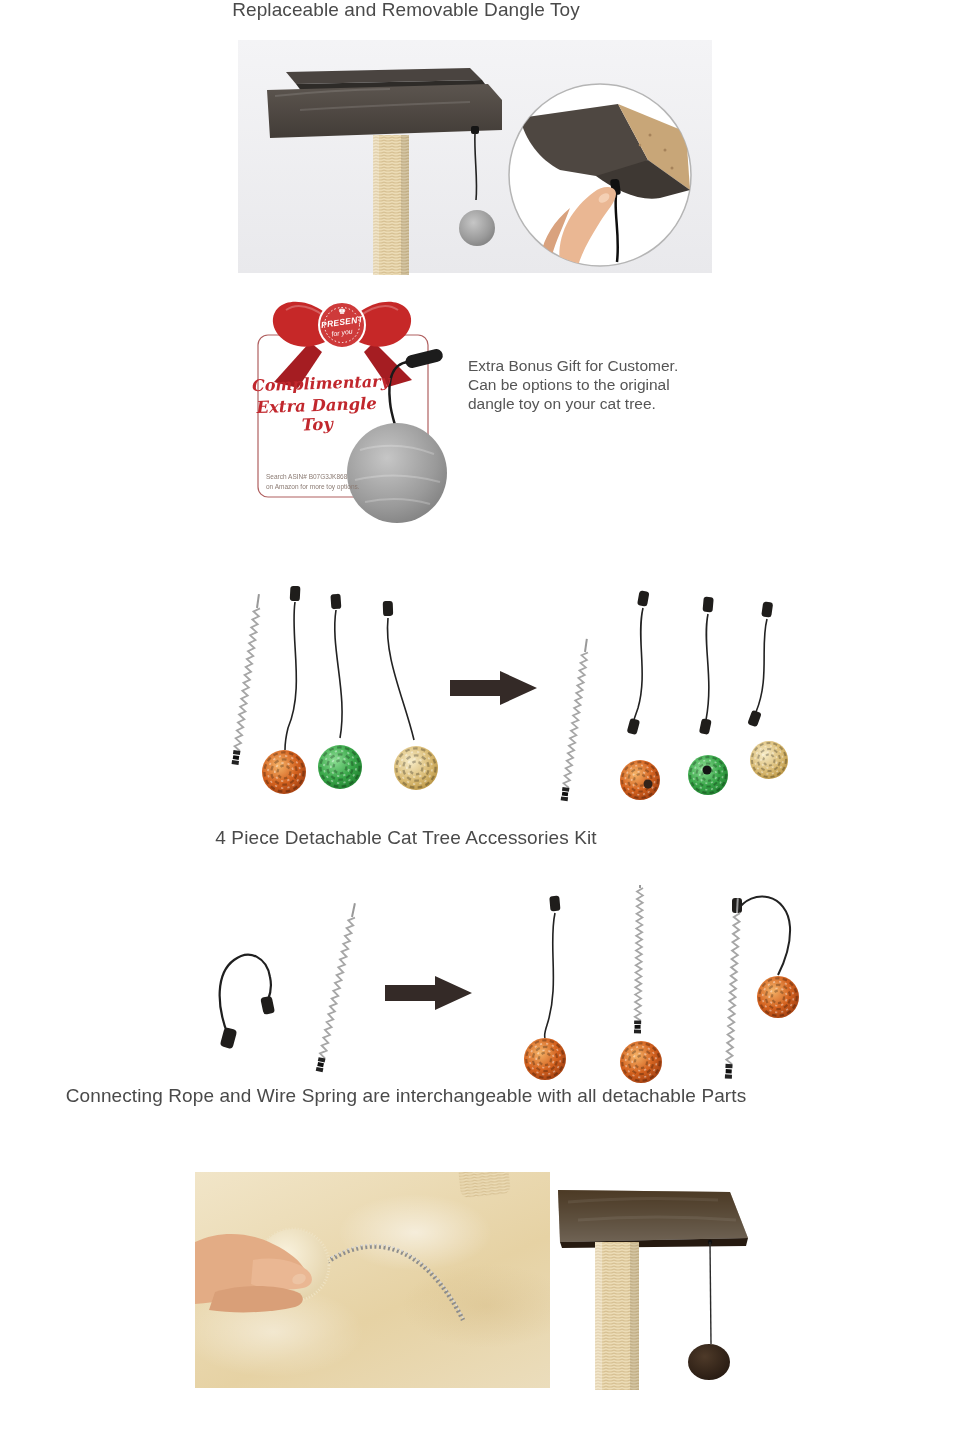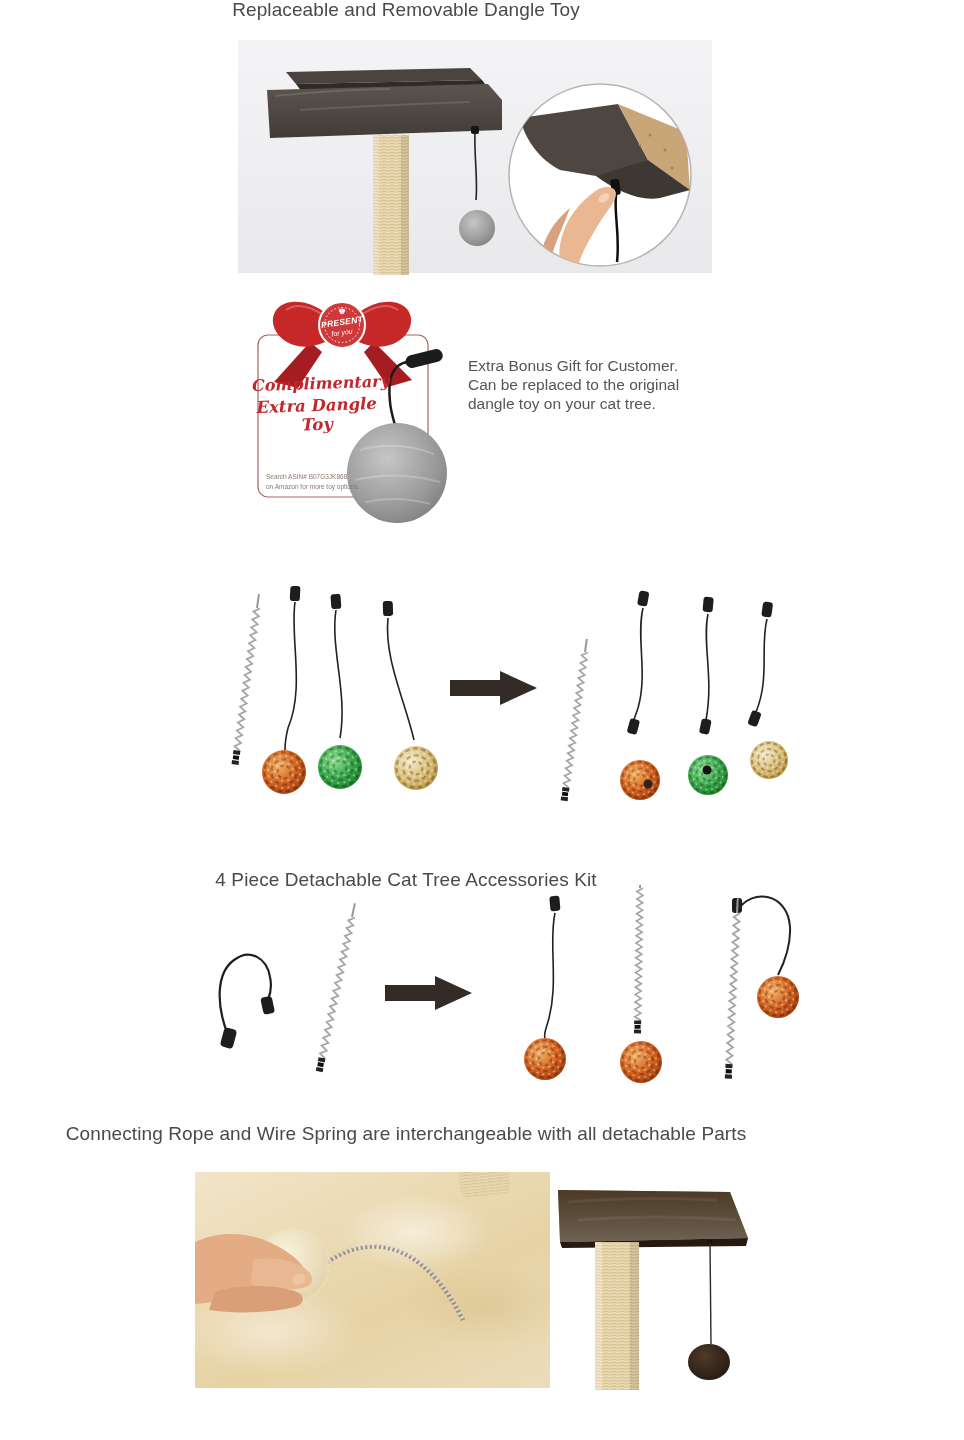--- a/index.html
+++ b/index.html
@@ -174,21 +174,21 @@
     <path d="M360,160 Q397,150 434,164 M355,190 Q397,180 440,192 M365,212 Q398,205 430,214" stroke="rgba(255,255,255,0.22)" stroke-width="2" fill="none"></path>
   </svg>
   <div class="txt badge-crown">♚</div>
   <div class="txt badge-title">PRESENT</div>
   <div class="txt badge-sub">for you</div>
   <div class="txt card-line card-line1">Complimentary</div>
   <div class="txt card-line card-line2">Extra Dangle Toy</div>
   <div class="txt card-note" style="top:472px">Search ASIN# B07G3JK868</div>
   <div class="txt card-note" style="top:482px">on Amazon for more toy options.</div>
   <div class="txt side-note" style="top:356px">Extra Bonus Gift for Customer.</div>
-  <div class="txt side-note" style="top:375px">Can be replaced to the original</div>
+  <div class="txt side-note" style="top:375px">Can be options to the original</div>
   <div class="txt side-note" style="top:394px">dangle toy on your cat tree.</div>
 
 
   <svg class="svgstrip" style="top:578px" width="964" height="262" viewBox="0 0 964 262">
     <use href="#spring150" transform="translate(257,30) rotate(8)"></use>
     <g>
       <use href="#capTop" transform="translate(295,17) rotate(3)"></use>
       <path d="M295,24 C290,60 305,110 288,150 C286,158 285,165 285,172" stroke="#222" stroke-width="1.6" fill="none"></path>
       <circle cx="284" cy="194" r="22" fill="url(#gOrange)"></circle>
       <use href="#weave" transform="translate(284,194) scale(1.15)"></use>
@@ -231,21 +231,21 @@
       <circle cx="708" cy="197" r="20" fill="url(#gGreen)"></circle>
       <use href="#weave" transform="translate(708,197) scale(1.05)"></use>
       <circle cx="707" cy="192" r="4.5" fill="#141414"></circle>
     </g>
     <g>
       <circle cx="769" cy="182" r="19" fill="url(#gTan)"></circle>
       <use href="#weave" transform="translate(769,182)"></use>
     </g>
   </svg>
 
-  <div class="caption" style="top:868px">4 Piece Detachable Cat Tree Accessories Kit</div>
+  <div class="caption" style="top:826px">4 Piece Detachable Cat Tree Accessories Kit</div>
 
   <svg class="svgstrip" style="top:885px" width="964" height="235" viewBox="0 0 964 235">
     <g>
       <path d="M228,150 C216,120 216,88 234,75 C250,63 267,73 270,92 C272,101 270,110 268,115" stroke="#1f1f1f" stroke-width="2.2" fill="none"></path>
       <use href="#capTop" transform="translate(228,155) rotate(15) scale(1.3)"></use>
       <use href="#capTop" transform="translate(268,122) rotate(-12) scale(1.15)"></use>
     </g>
     <use href="#spring150" transform="translate(352,32) rotate(12) scale(1,1.0)"></use>
     <use href="#arrowRight" transform="translate(385,91)"></use>
     <g>
@@ -261,21 +261,21 @@
     </g>
     <g>
       <use href="#capTop" transform="translate(737,22)"></use>
       <path d="M737,26 C752,2 788,8 790,42 C791,62 783,80 778,90" stroke="#222" stroke-width="2" fill="none"></path>
       <use href="#spring150" transform="translate(737,28) rotate(3) scale(1,1.05)"></use>
       <circle cx="778" cy="112" r="21" fill="url(#gOrange)"></circle>
       <use href="#weave" transform="translate(778,112) scale(1.1)"></use>
     </g>
   </svg>
 
-  <div class="caption" style="top:1122px">Connecting Rope and Wire Spring are interchangeable with all detachable Parts</div>
+  <div class="caption" style="top:1084px">Connecting Rope and Wire Spring are interchangeable with all detachable Parts</div>
 
   <div class="carpet">
     <svg width="355" height="216" viewBox="0 0 355 216">
       <g transform="rotate(-6 290 13)">
         <rect x="265" y="-8" width="50" height="32" rx="8" fill="url(#pSisal)"></rect>
       </g>
       <path d="M132,90 C190,52 238,88 268,148" stroke="#8d8d8d" stroke-width="4.5" stroke-dasharray="2 2.6" fill="none"></path>
       <path d="M132,88 C190,50 238,86 268,146" stroke="#d9d9d9" stroke-width="1.5" stroke-dasharray="2 2.6" fill="none"></path>
       <circle cx="98" cy="93" r="36" fill="url(#gCream)"></circle>
       <circle cx="98" cy="93" r="36" fill="none" stroke="#efe3c4" stroke-width="3" stroke-dasharray="1 2"></circle>

